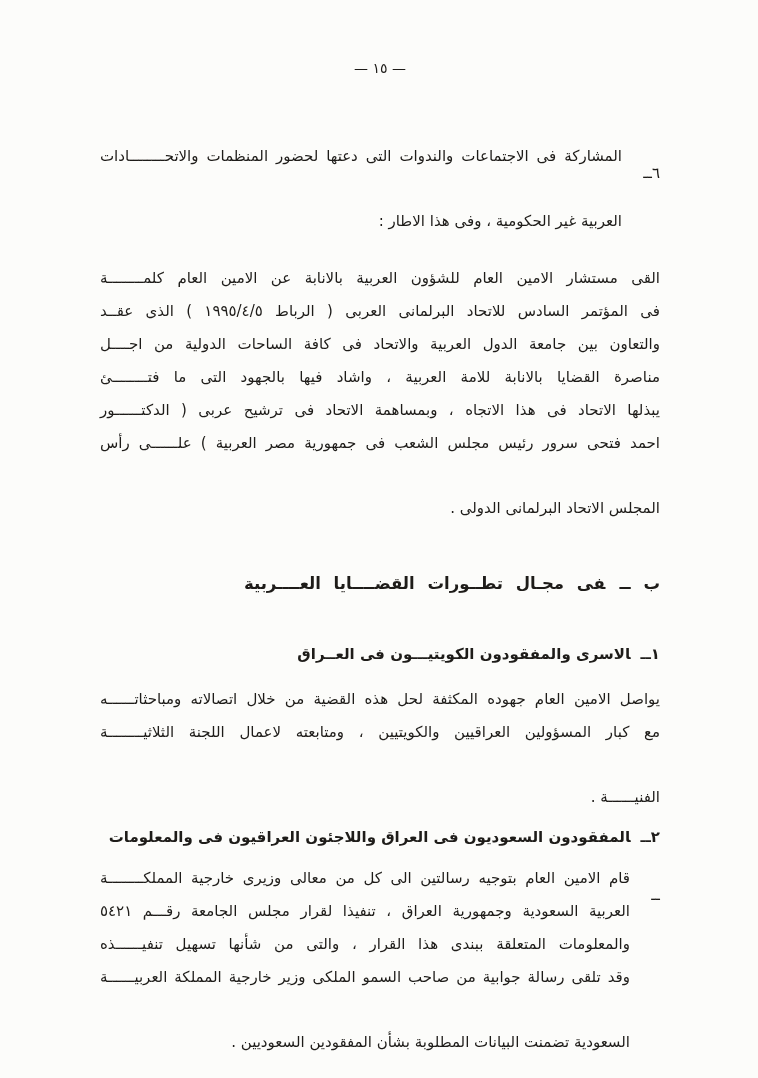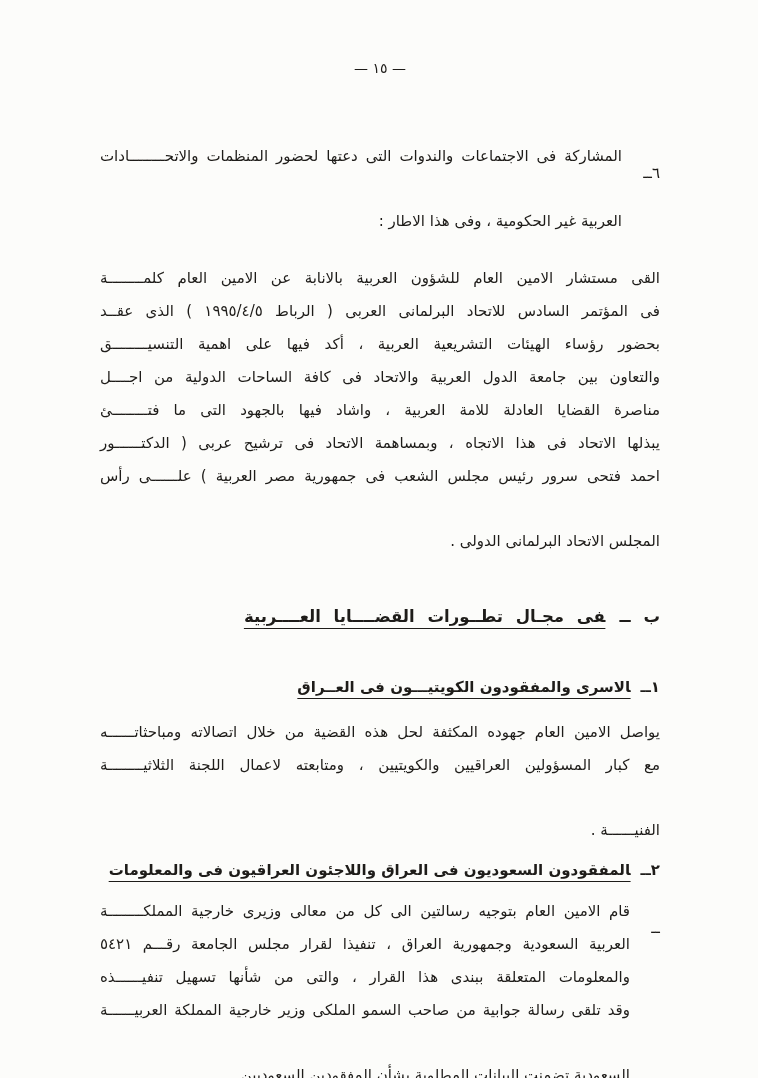--- a/index.html
+++ b/index.html
@@ -27,21 +27,20 @@
   .line { text-align: justify; text-align-last: justify; }
   .line:last-child { text-align-last: right; margin-top: 32px; }
 
   .item { position: relative; padding-right: 38px; }
   .item .marker { position: absolute; right: 0; top: 17px; }
 
   .item-heading, .section-heading { font-weight: bold; line-height: 30px; }
   .item-heading .marker { margin-left: 10px; }
   .item-heading .heading-text,
   .section-heading .heading-text {
-    text-decoration: underline;
     text-underline-offset: 6px;
     text-decoration-thickness: 1.4px;
   }
   .section-heading { font-size: 16.5px; word-spacing: 7px; }
   .section-heading .marker { margin-left: 14px; }
 
   [data-name="item-6"] { margin-bottom: 24px; }
   [data-name="paragraph-conference"] { margin-bottom: 44px; }
   [data-name="section-b-heading"] { margin-bottom: 40px; }
   [data-name="item-1-heading"] { margin-bottom: 14px; }
@@ -56,23 +55,22 @@
   <div class="page-number" data-name="page-number">— ١٥ —</div>
   <main data-name="document-body">
       <div class="block item" data-name="item-6">
         <span class="marker" data-name="item-6-marker">٦ــ</span>
         <div class="line" data-name="item-6-line-1">المشاركة فى الاجتماعات والندوات التى دعتها لحضور المنظمات والاتحــــــــادات</div>
         <div class="line" data-name="item-6-line-2">العربية غير الحكومية ، وفى هذا الاطار :</div>
       </div>
       <div class="block para" data-name="paragraph-conference">
         <div class="line" data-name="paragraph-conference-line-1">القى مستشار الامين العام للشؤون العربية بالانابة عن الامين العام كلمــــــــة</div>
         <div class="line" data-name="paragraph-conference-line-2">فى المؤتمر السادس للاتحاد البرلمانى العربى ( الرباط ١٩٩٥/٤/٥ ) الذى عقــد</div>
-        <div class="line" data-name="paragraph-conference-line-3">بحضور رؤساء الهيئات التشريعية العربية ، أكد فيها على اهمية التنسيــــــــق</div>
         <div class="line" data-name="paragraph-conference-line-4">والتعاون بين جامعة الدول العربية والاتحاد فى كافة الساحات الدولية من اجــــل</div>
-        <div class="line" data-name="paragraph-conference-line-5">مناصرة القضايا العادلة للامة العربية ، واشاد فيها بالجهود التى ما فتــــــــئ</div>
+        <div class="line" data-name="paragraph-conference-line-5">مناصرة القضايا بالانابة للامة العربية ، واشاد فيها بالجهود التى ما فتــــــــئ</div>
         <div class="line" data-name="paragraph-conference-line-6">يبذلها الاتحاد فى هذا الاتجاه ، وبمساهمة الاتحاد فى ترشيح عربى ( الدكتــــــور</div>
         <div class="line" data-name="paragraph-conference-line-7">احمد فتحى سرور رئيس مجلس الشعب فى جمهورية مصر العربية ) علــــــى رأس</div>
         <div class="line" data-name="paragraph-conference-line-8">المجلس الاتحاد البرلمانى الدولى .</div>
       </div>
       <div class="block section-heading" data-name="section-b-heading"><span class="marker" data-name="section-b-heading-marker">ب ــ</span><span class="heading-text" data-name="section-b-heading-text">فى مجـال تطــورات  القضــــايا  العــــربية</span></div>
       <div class="block item-heading" data-name="item-1-heading"><span class="marker" data-name="item-1-heading-marker">١ــ</span><span class="heading-text" data-name="item-1-heading-text">الاسرى والمفقودون الكويتيـــون فى العــراق</span></div>
       <div class="block para" data-name="paragraph-kuwaiti-missing">
         <div class="line" data-name="paragraph-kuwaiti-missing-line-1">يواصل الامين العام جهوده المكثفة لحل هذه القضية من خلال اتصالاته ومباحثاتــــــه</div>
         <div class="line" data-name="paragraph-kuwaiti-missing-line-2">مع كبار المسؤولين العراقيين والكويتيين ، ومتابعته لاعمال اللجنة الثلاثيــــــــة</div>
         <div class="line" data-name="paragraph-kuwaiti-missing-line-3">الفنيــــــة .</div>

